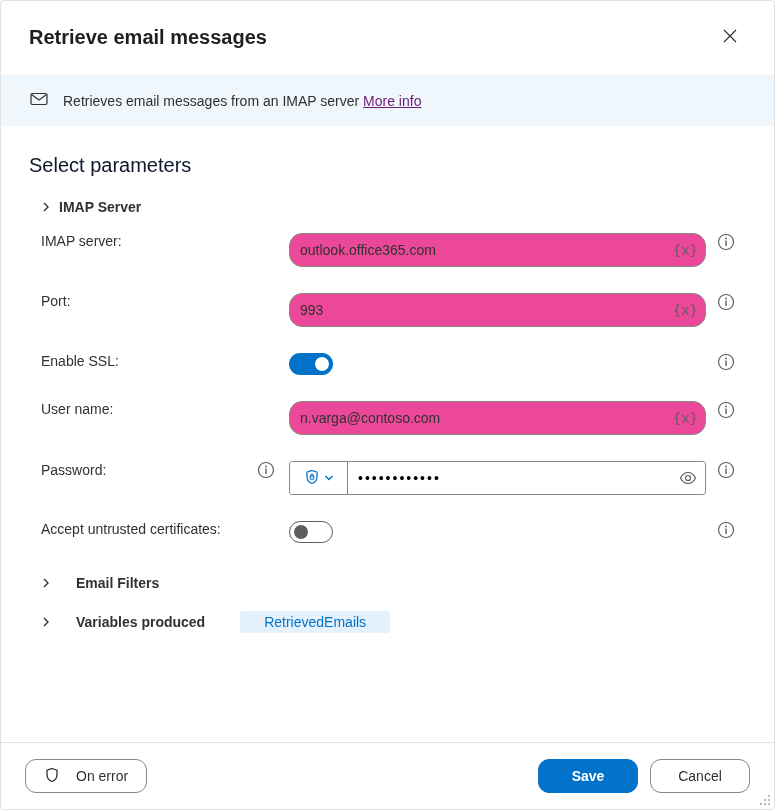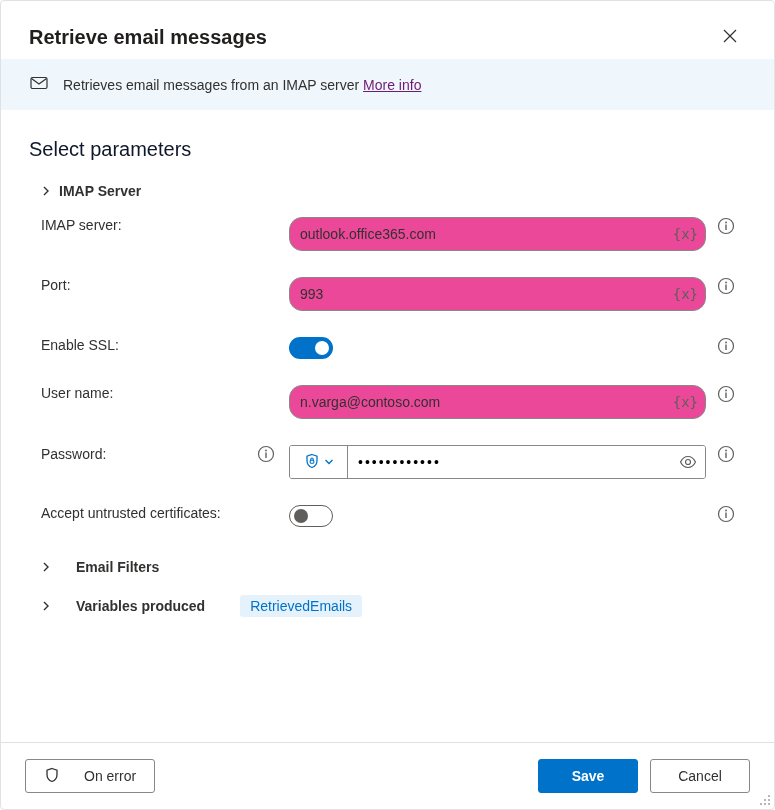--- a/index.html
+++ b/index.html
@@ -17,21 +17,21 @@
     border-radius: 4px;
     display: flex;
     flex-direction: column;
     background: #fff;
     position: relative;
   }
   .header {
     display: flex;
     align-items: center;
     justify-content: space-between;
-    padding: 20px 28px 6px 28px;
+    padding: 20px 28px 22px 28px;
     gap: 12px;
   }
   .header h1 {
     margin: 0;
     font-size: 20px;
     font-weight: 600;
     color: #201f1e;
   }
   .close-btn {
     width: 32px; height: 32px;
@@ -192,44 +192,44 @@
     align-items: center;
     gap: 25px;
     font-weight: 600;
     margin: 8px 0 20px 12px;
     cursor: pointer;
   }
   .pill {
     background: #e5f1fb;
     color: #0072c9;
     border-radius: 3px;
-    padding: 3px 10px;
+    padding: 3px 24px;
     font-size: 14px;
     font-weight: 400;
     margin-left: 10px;
   }
   .footer {
     border-top: 1px solid #e1e1e1;
     padding: 16px 24px;
     display: flex;
     align-items: center;
     gap: 12px;
     position: relative;
   }
   .btn {
     height: 34px;
     min-width: 100px;
     padding: 0 18px;
-    border-radius: 3px;
+    border-radius: 11px;
     font-size: 14px;
     cursor: pointer;
     display: inline-flex;
     align-items: center;
     justify-content: center;
-    gap: 24px;
+    gap: 16px;
   }
   .btn-secondary {
     background: #fff;
     border: 1px solid #8a8886;
     color: #323130;
   }
   .btn-primary {
     background: #0072c9;
     border: 1px solid #0072c9;
     color: #fff;

